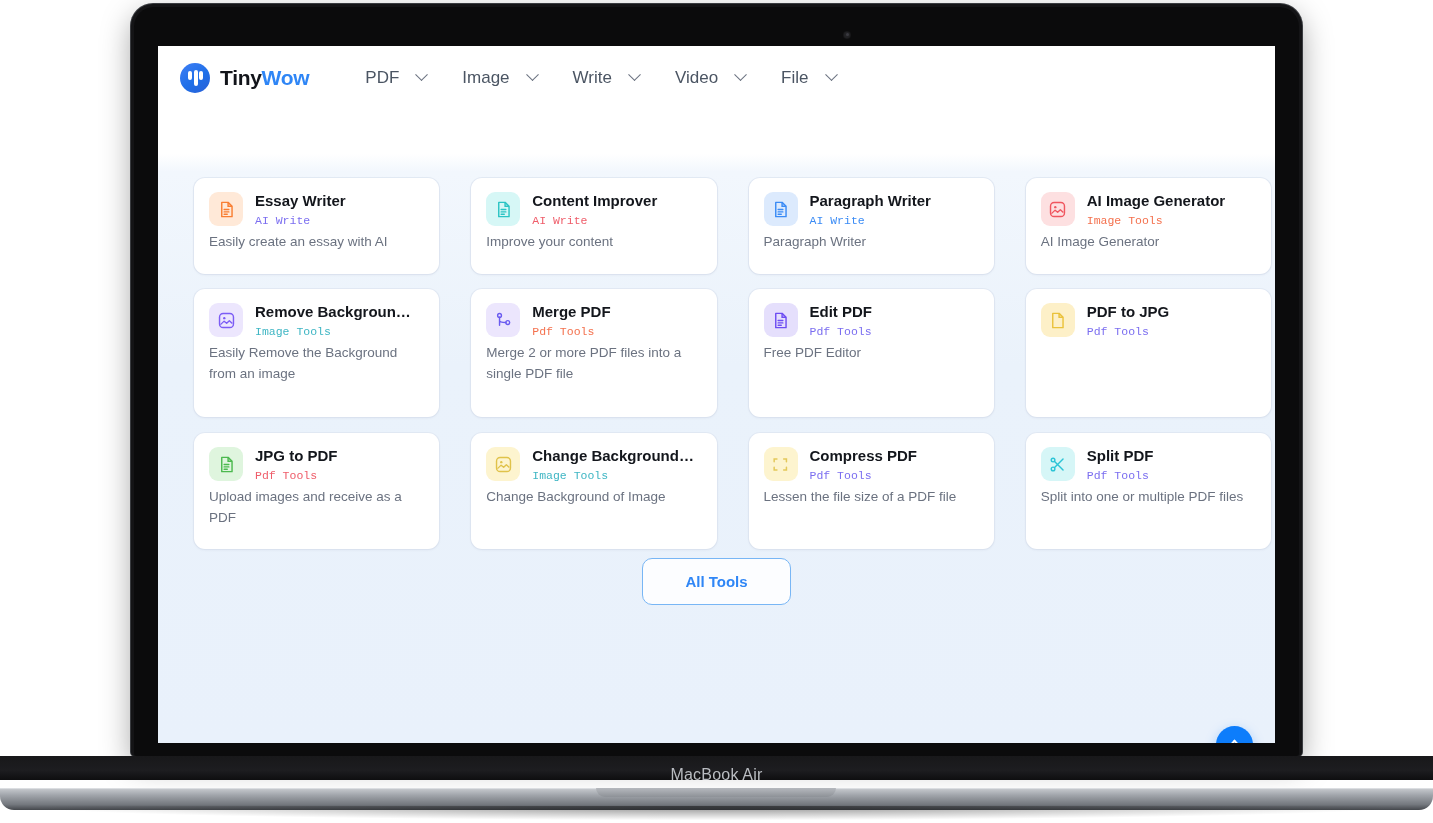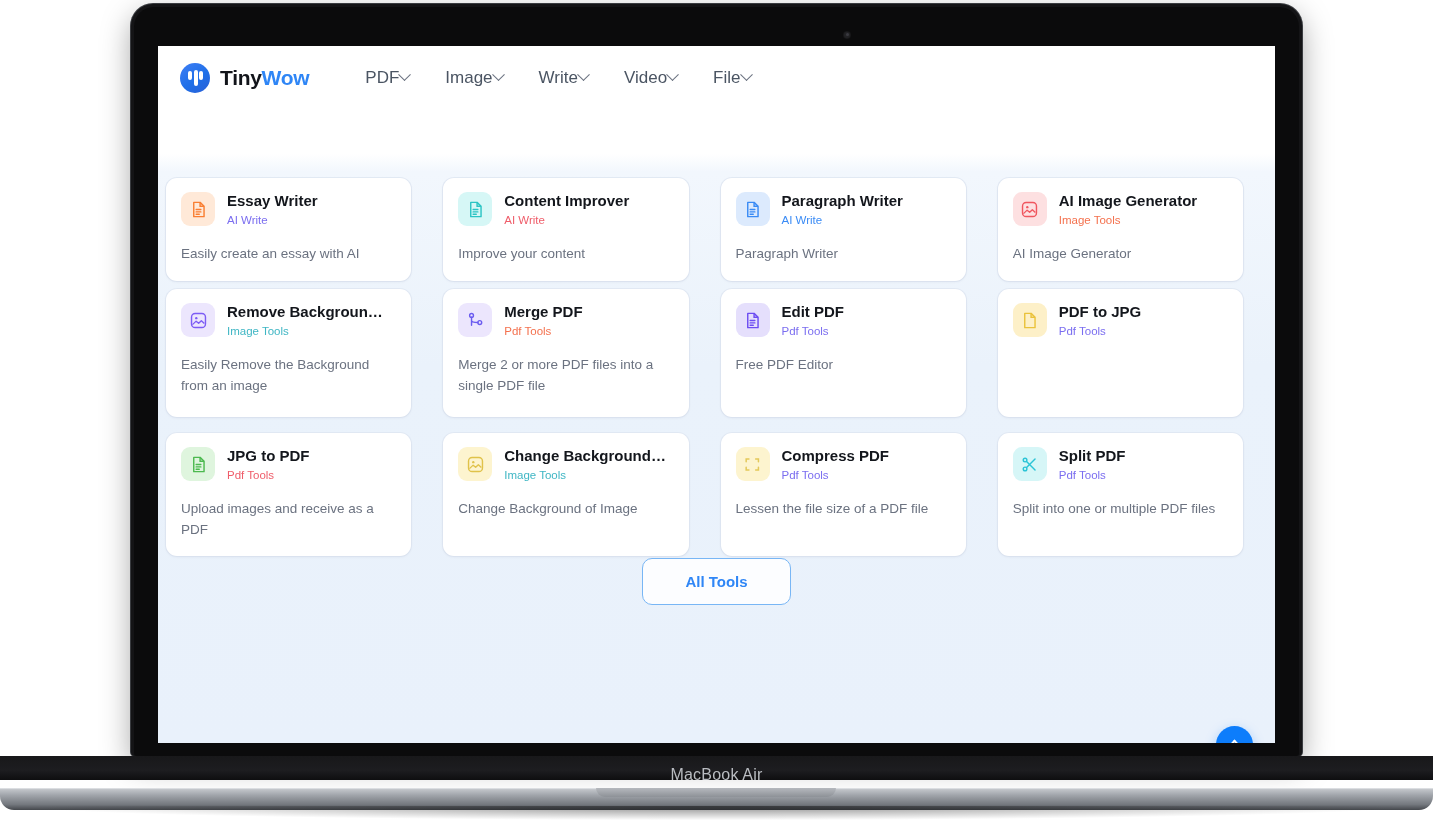--- a/index.html
+++ b/index.html
@@ -90,21 +90,21 @@
   }
   .brand-mark span{ position:absolute; background:#fff; border-radius:3px; }
   .bm1{ left:8px; top:8px; width:4px; height:9px; }
   .bm2{ left:13.5px; top:7px; width:4px; height:16px; border-radius:3px;}
   .bm3{ left:19px; top:8px; width:4px; height:9px; }
   .brand-text { font-size:21px; font-weight:bold; color:#12141a; letter-spacing:-.3px; }
   .brand-text .wow { color:#2f86f6; }
 
   .nav { display:flex; align-items:center; gap:36px; margin-left:56px; }
   .nav-item {
-    display:flex; align-items:center; gap:1px;
+    display:flex; align-items:center; gap:18px;
     font-size:17px; color:#4b5563; cursor:pointer;
   }
   .chev { width:9px; height:9px; border-right:1.6px solid #6b7280; border-bottom:1.6px solid #6b7280;
           transform: rotate(45deg) translate(-2px,-2px); }
 
   .hdr-right { margin-left:auto; display:flex; align-items:center; gap:12px; }
   .icon-btn {
     width:34px; height:34px; border-radius:50%;
     border:1px solid #d7dce3; background:#fff;
     display:flex; align-items:center; justify-content:center; cursor:pointer;
@@ -120,35 +120,35 @@
   }
   .search-box input::placeholder{ color:#9aa2ad; }
   .signin-btn {
     height:38px; padding:0 28px; border-radius:9px; border:none;
     background:#2f88f0; color:#fff; font-size:15px; font-weight:bold;
     cursor:pointer; font-family:"Liberation Sans",sans-serif;
   }
 
   
   .grid {
-    position:absolute; left:8px; top:98px; width:1077px;
+    position:absolute; left:36px; top:98px; width:1077px;
     display:grid; grid-template-columns: repeat(4, 1fr); gap:32px;
   }
   .card {
     background:#fff; border-radius:11px; padding:14px 15px 16px 15px;
     box-shadow: 0 1px 3px rgba(20,40,80,.06), 0 0 0 1px rgba(225,233,244,.9);
   }
   .card-head { display:flex; align-items:flex-start; gap:12px; }
   .tile {
     width:34px; height:34px; border-radius:9px; flex:none;
     display:flex; align-items:center; justify-content:center;
   }
   .card-title { font-size:15px; font-weight:bold; color:#13161c; line-height:1.15; }
-  .card-cat { font-size:11.5px; margin-top:5px; }
-  .card-desc { font-size:13.5px; color:#6b7280; line-height:1.5; margin-top:18px; }
+  .card-cat { font-size:11.5px; margin-top:5px;font-family:Liberation Mono, monospace; }
+  .card-desc { font-size:13.5px; color:#6b7280; line-height:1.5; margin-top:5px; }
 
   .rowA .card { min-height:96px; }
   .rowB .card { min-height:128px; }
   .rowC .card { min-height:116px; }
 
   
   .all-tools-wrap { position:absolute; left:0; top:512px; width:1117px; text-align:center; }
   .all-tools {
     display:inline-block; padding:14px 42px; border-radius:10px;
     border:1.6px solid #78b6f5; background:#fcfdff;

